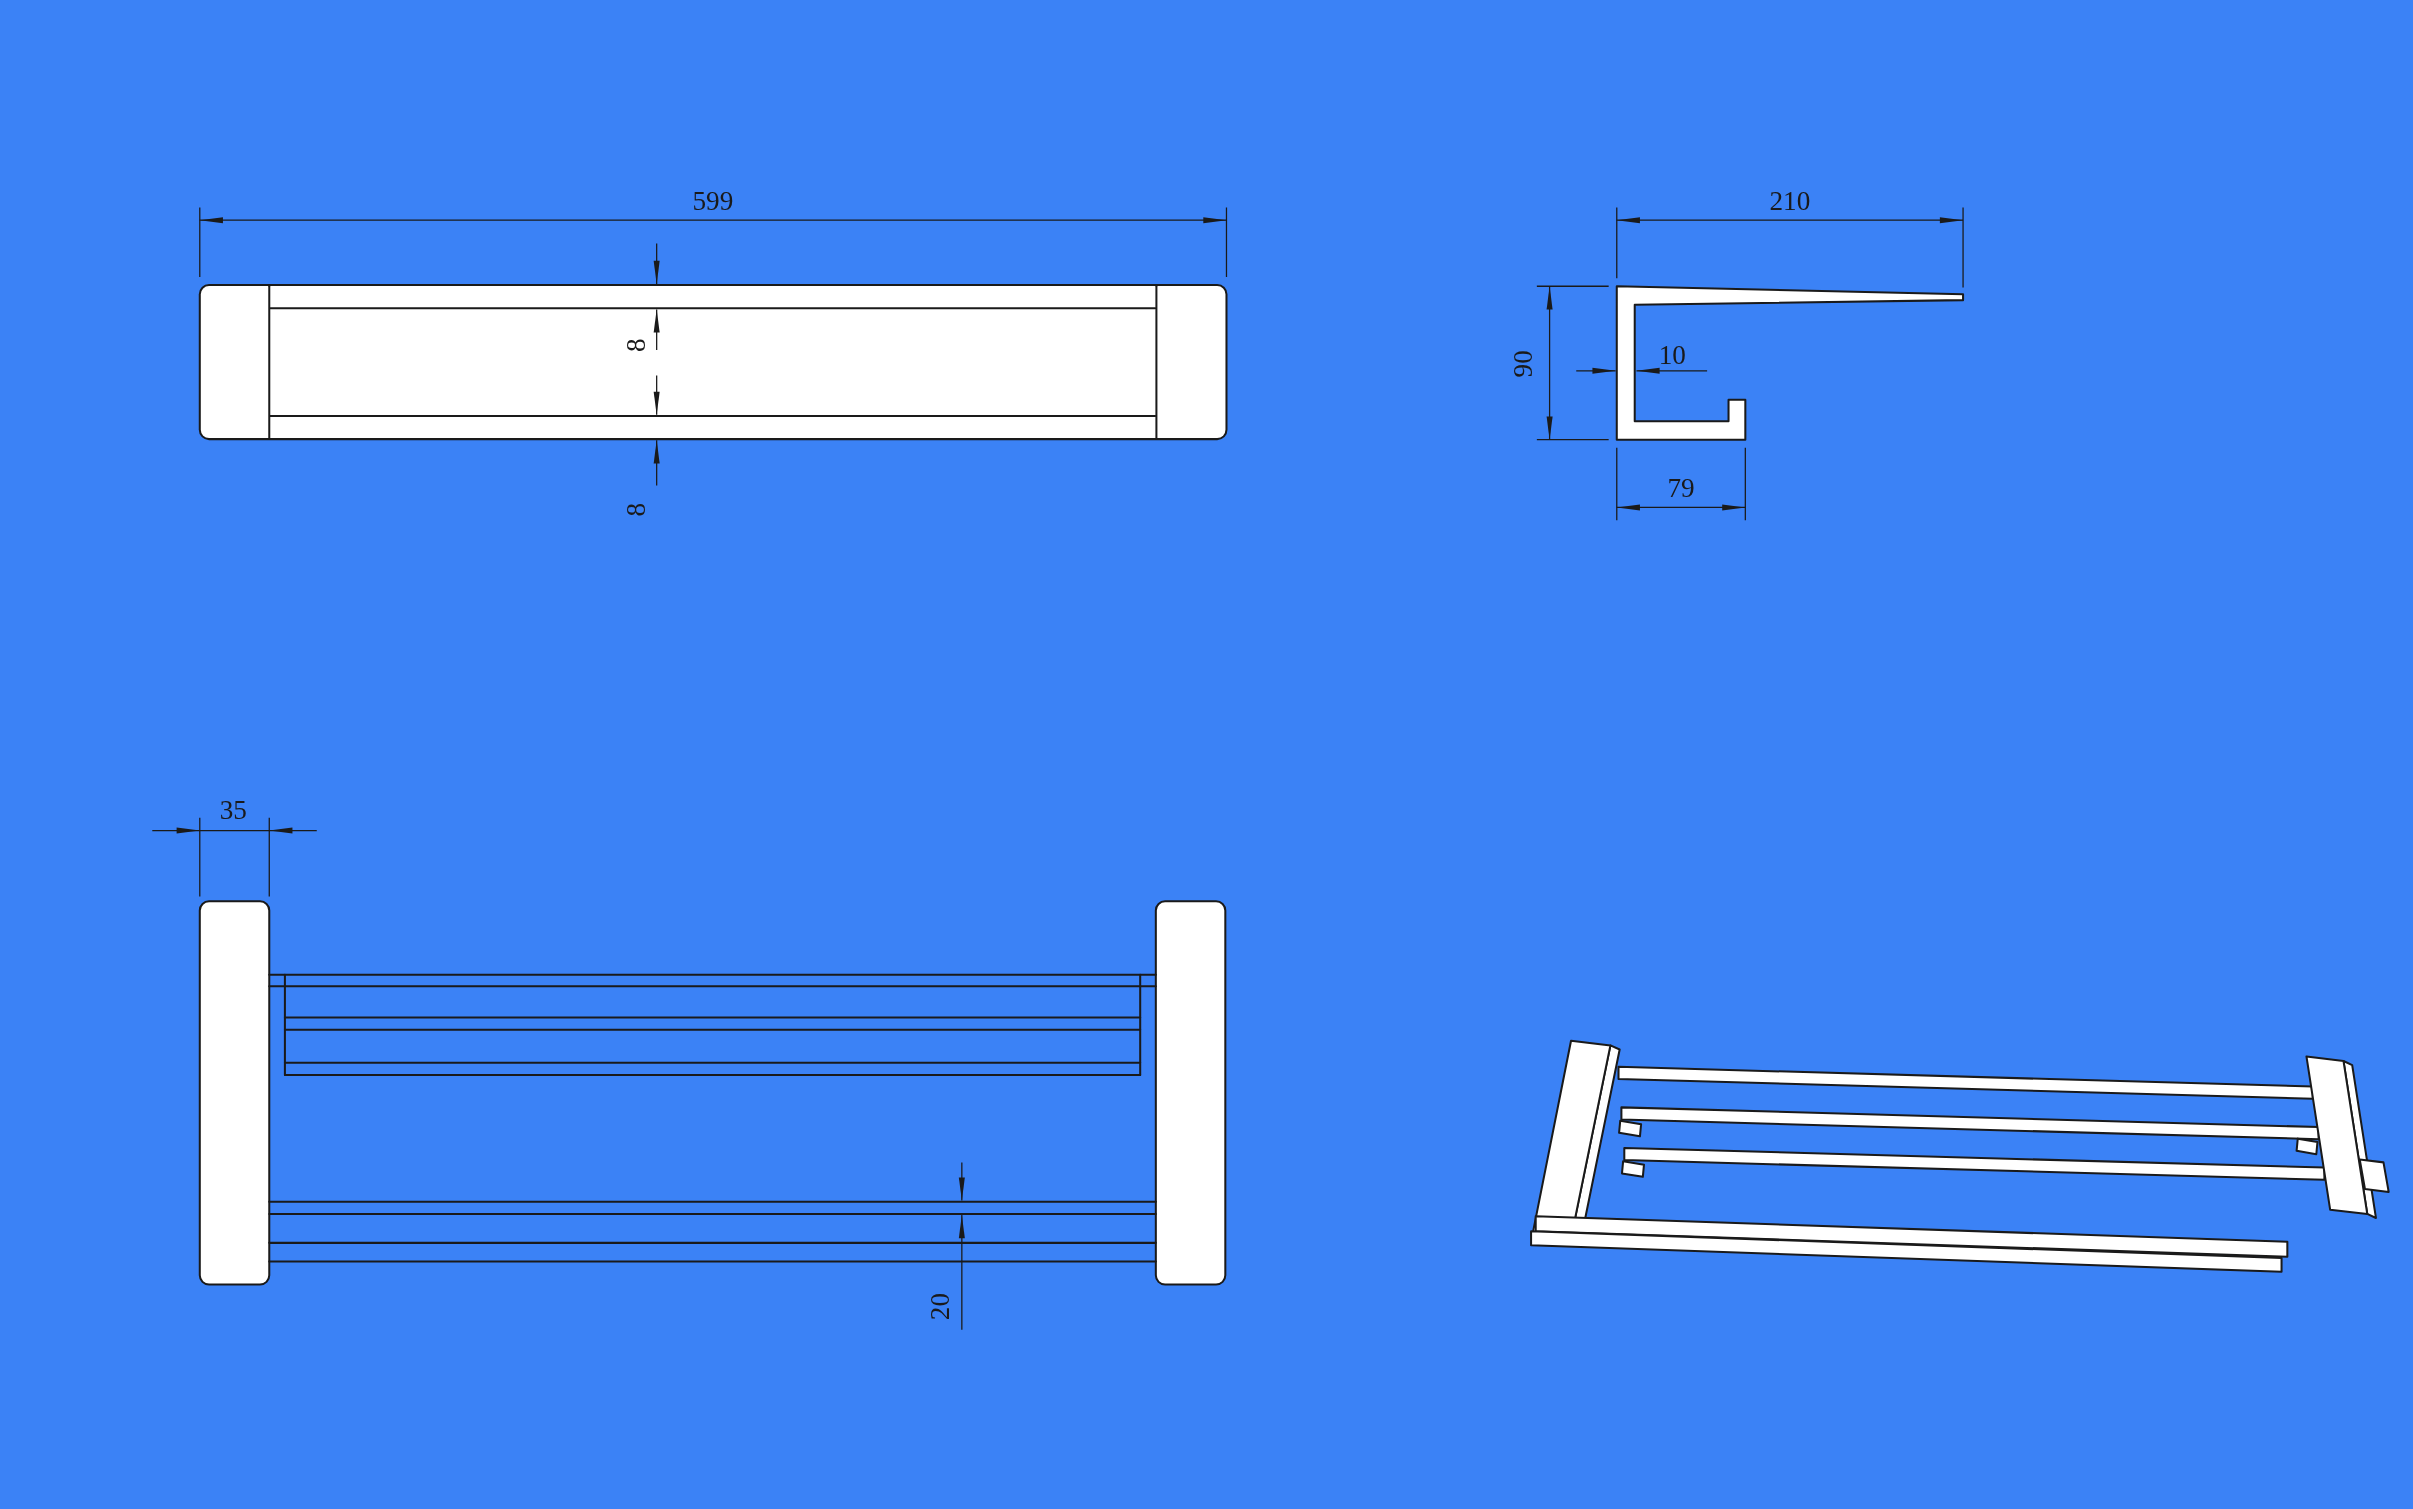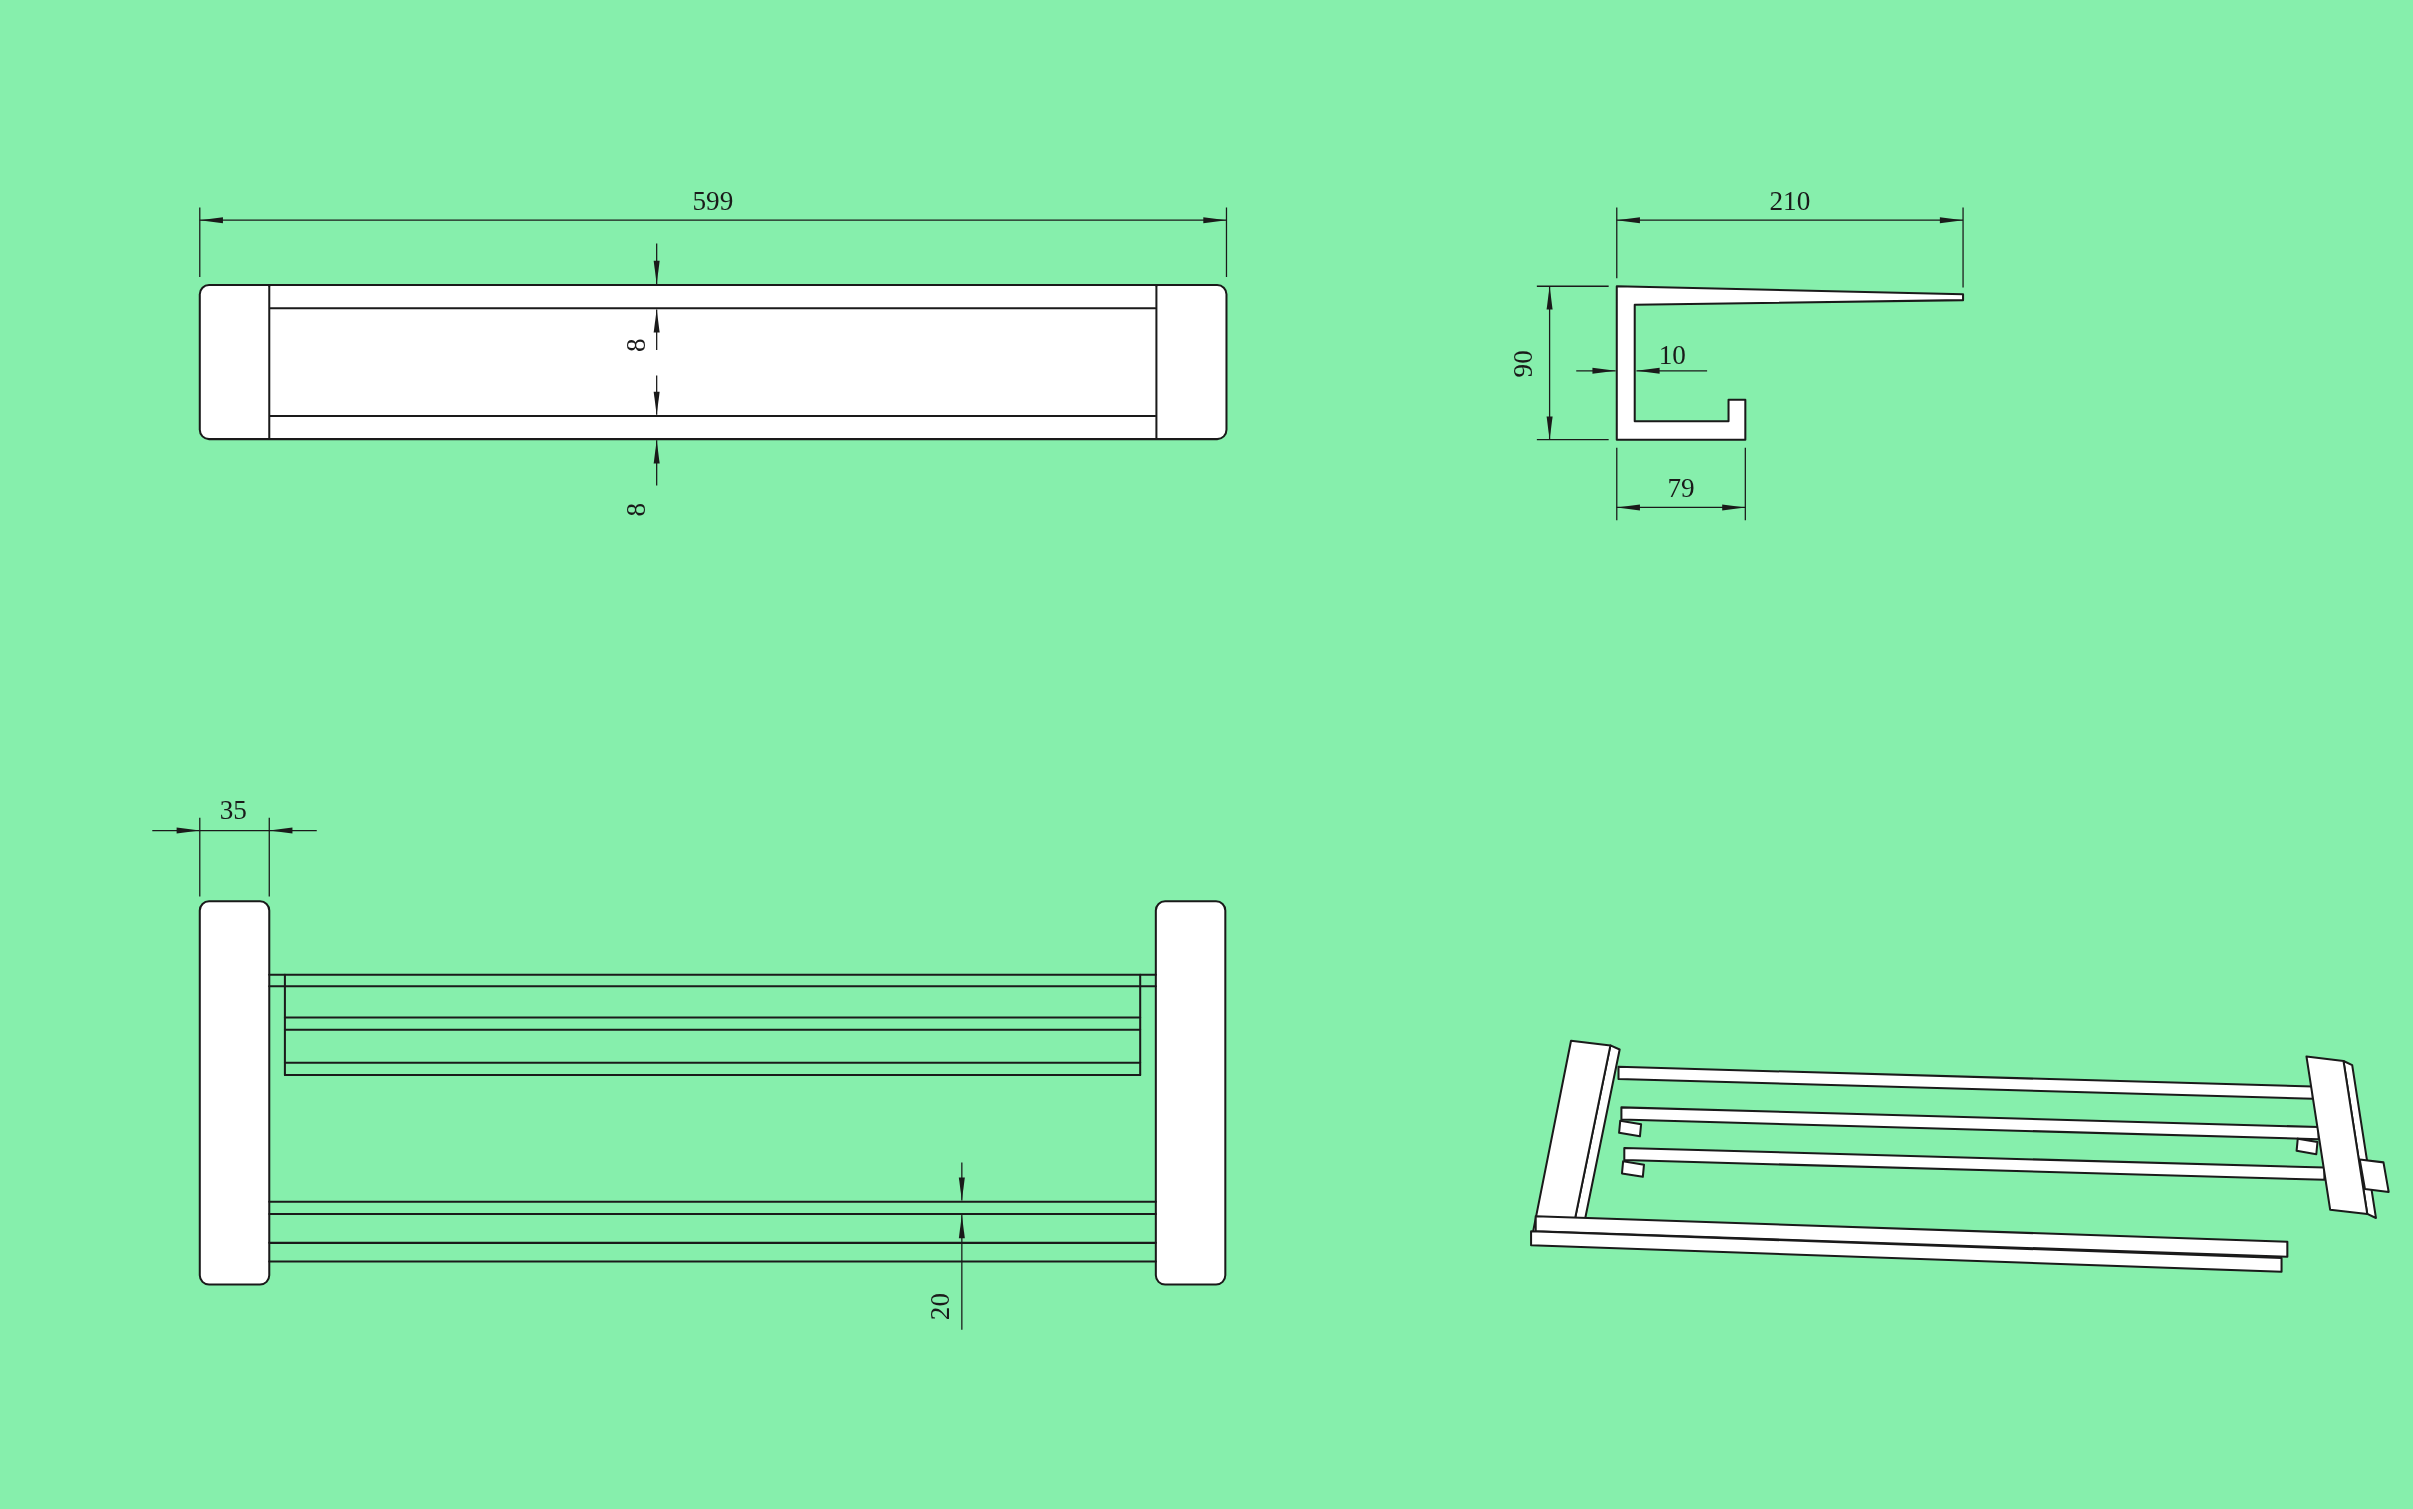--- a/index.html
+++ b/index.html
@@ -1,16 +1,16 @@
 <!DOCTYPE html>
 <html style="font-size:9.3px"><head>
 <meta charset="utf-8">
 <style>
   html,body{margin:0;padding:0;background:#ffffff}
-  .sheet{width:2413px;height:1510px;background:#86efac;position:relative;overflow:hidden}
+  .sheet{width:2413px;height:1510px;background:#3b82f6;position:relative;overflow:hidden}
   svg{display:block}
   .obj{fill:none;stroke:#1a1a1a;stroke-width:3.5;stroke-linecap:round;stroke-linejoin:round}
   .objf{fill:#ffffff;stroke:#1a1a1a;stroke-width:3.5;stroke-linejoin:round}
   .dim{fill:none;stroke:#1a1a1a;stroke-width:2.2}
   .dimtxt{font-family:"Liberation Serif",serif;font-size:47px;fill:#1a1a1a;text-anchor:middle}
 </style>
 </head>
 <body>
 
 <div class="sheet">

